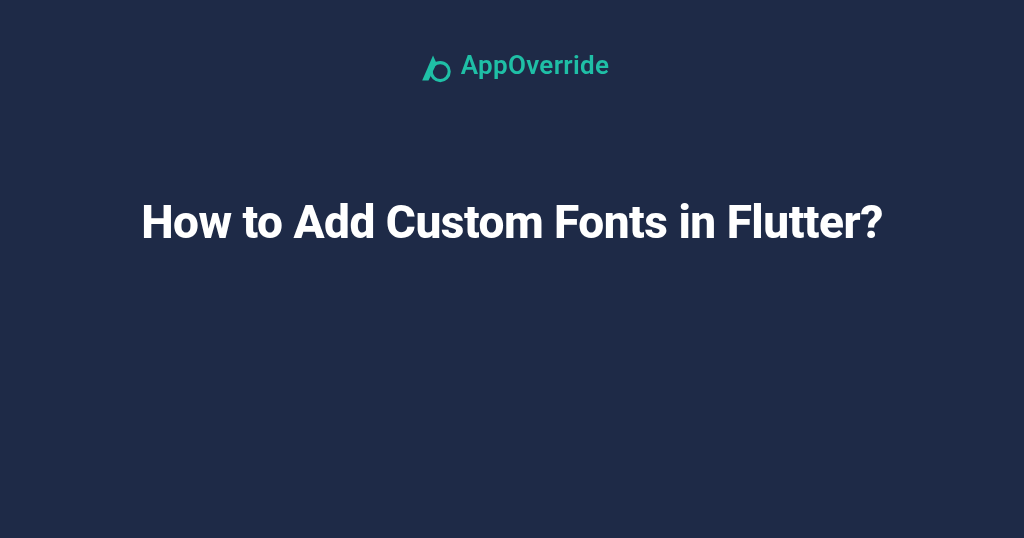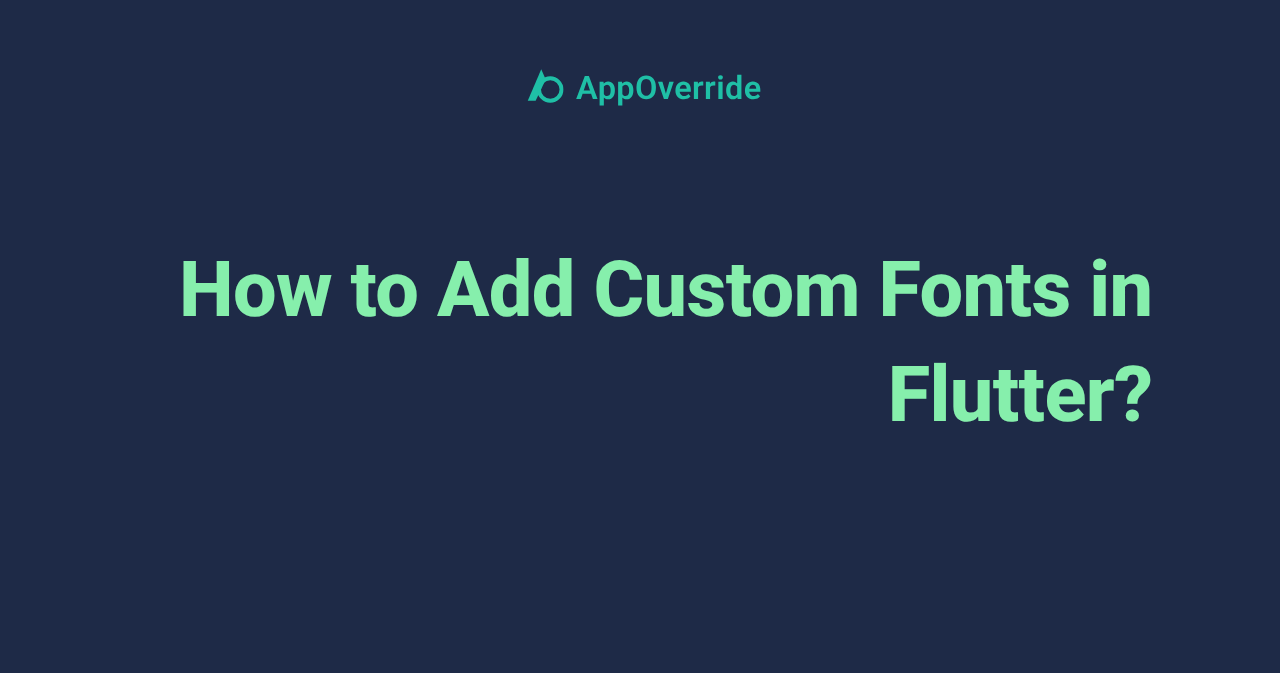--- a/index.html
+++ b/index.html
@@ -13,36 +13,36 @@
       background-color: #1e2a47;
       font-family: -apple-system, BlinkMacSystemFont, "Segoe UI", Roboto, Helvetica, Arial, sans-serif;
       display: flex;
       flex-direction: column;
       align-items: center;
       overflow: hidden;
     }
     .logo-container {
       margin-top: 50px;
       display: flex;
-      align-items: flex-end;
+      align-items: flex-start;
       gap: 10px;
     }
     .logo-icon {
       width: 36px;
       height: 36px;
     }
     .logo-text {
       color: #1fbfa6;
       font-size: 26px;
       font-weight: 600;
       letter-spacing: 0.3px;
     }
     .headline {
-      color: #86efac;
-      font-size: 62px;
+      color: #ffffff;
+      font-size: 46px;
       font-weight: 800;
       text-align: right;
       margin-top: 105px;
       line-height: 1.35;
       max-width: 820px;
       letter-spacing: -0.5px;
     }
   </style>
 </head>
 <body>

